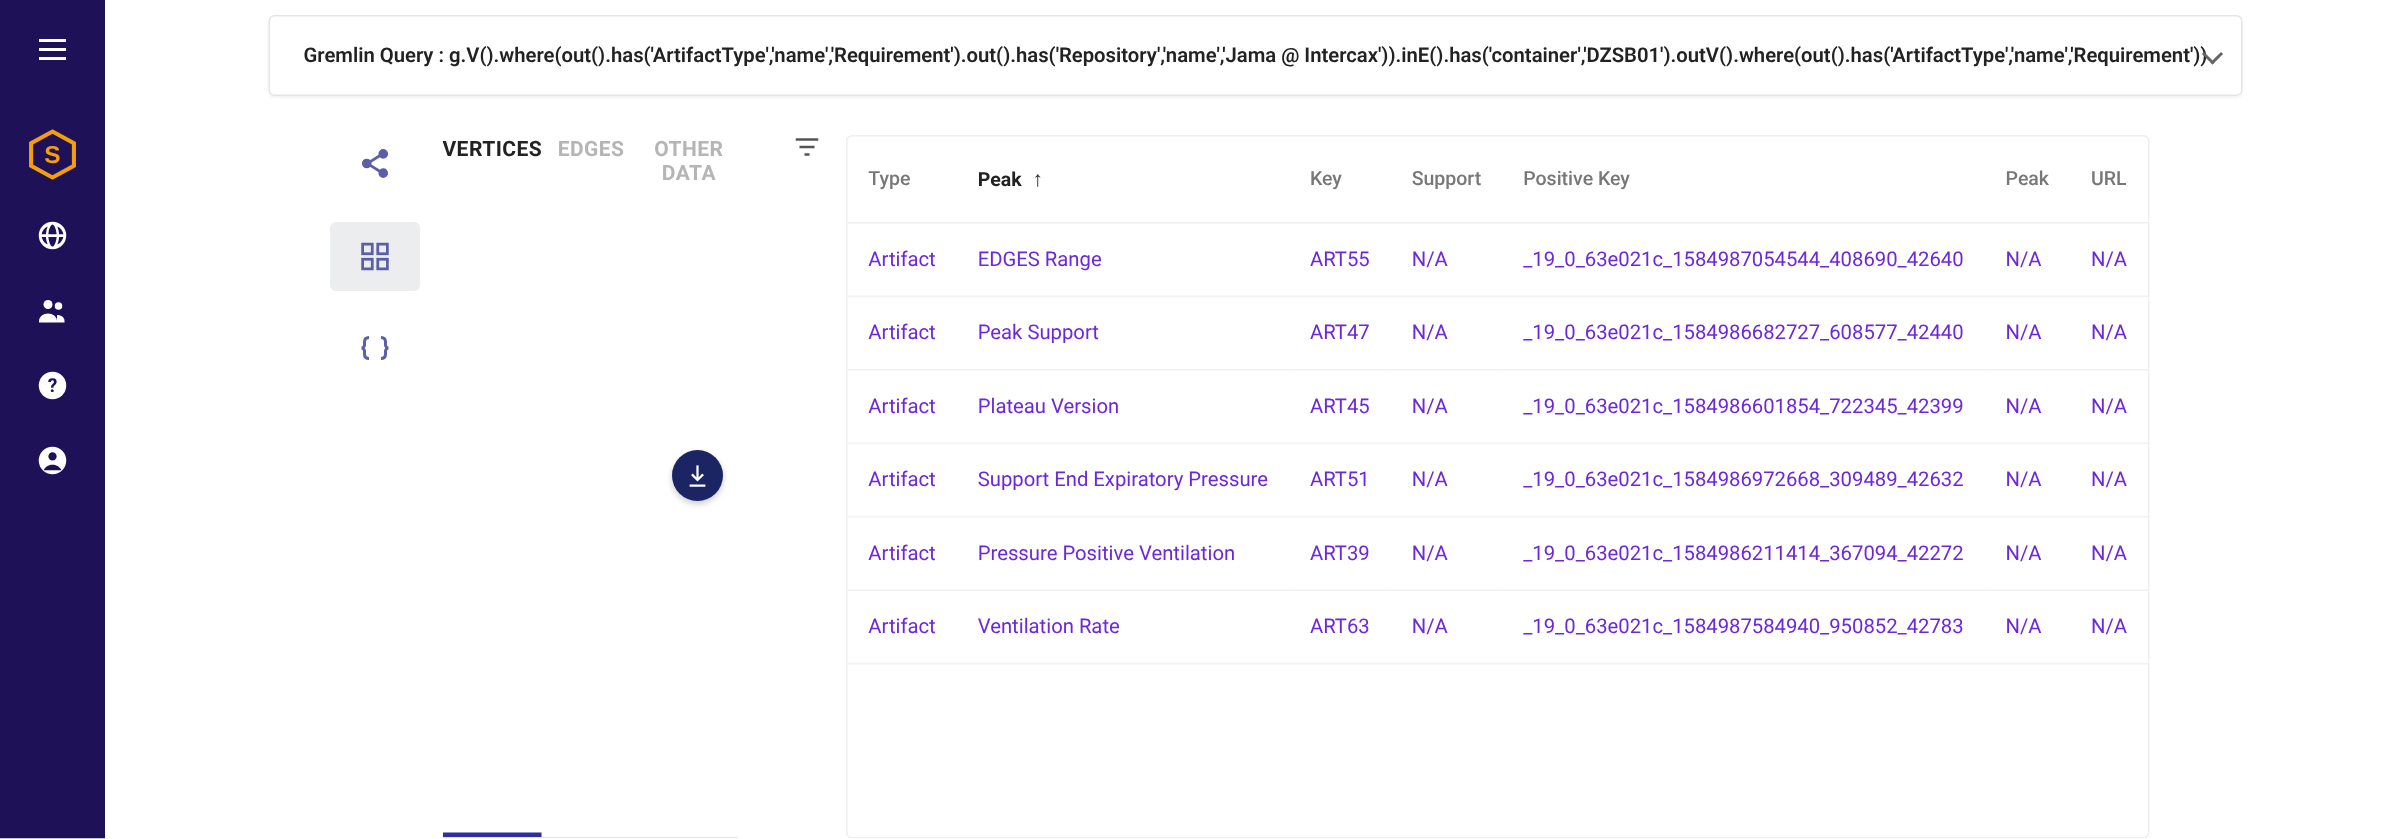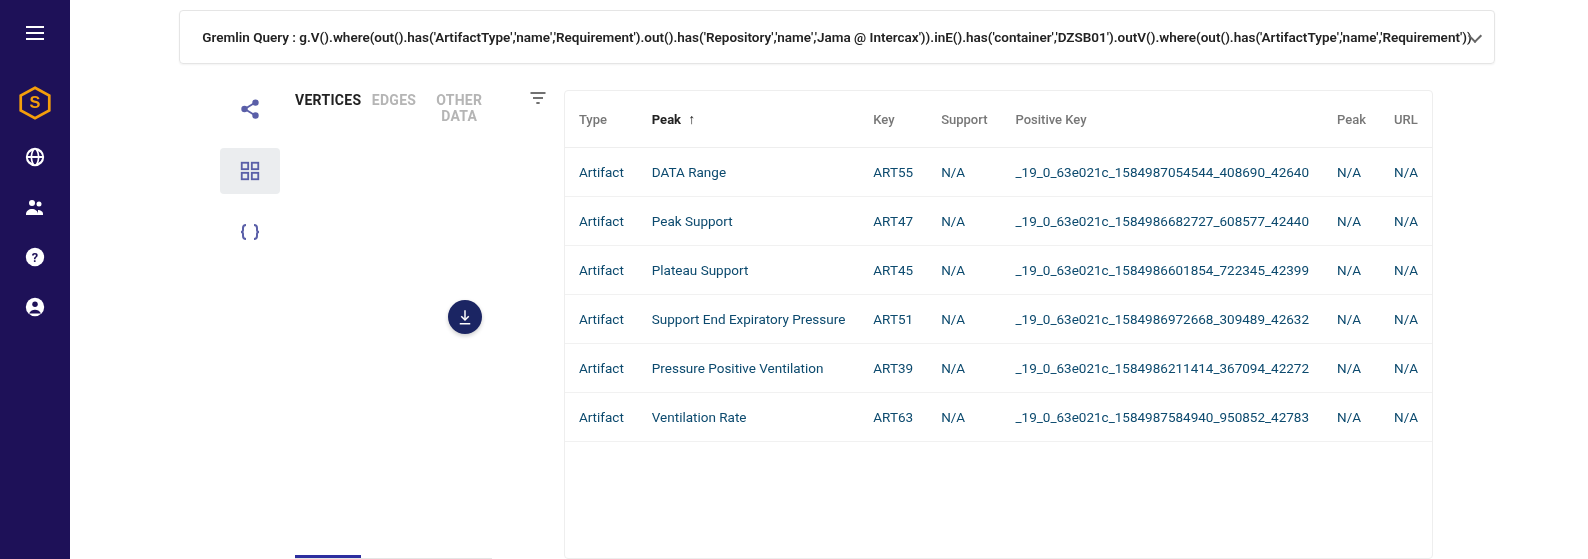--- a/index.html
+++ b/index.html
@@ -162,21 +162,21 @@
   }
   thead th .arrow {
     display:inline-block;
     margin-left: 4px;
     font-size: 14px;
     color:#222;
   }
   tbody td {
     padding: 16px 14px;
     font-size: 13.5px;
-    color: #0c4a6e;
+    color: #6d28d9;
     white-space: nowrap;
   }
   tbody tr { border-bottom: 1px solid #f1f1f1; }
   .col-label   { width: 10%; }
   .col-name    { width: 20%; }
   .col-key     { width: 8%; }
   .col-version { width: 10%; }
   .col-ext     { width: 30%; }
   .col-type    { width: 8%; }
   .col-url     { width: 8%; }
@@ -294,39 +294,39 @@
               <th class="col-key">Key</th>
               <th class="col-version">Support</th>
               <th class="col-ext">Positive Key</th>
               <th class="col-type">Peak</th>
               <th class="col-url">URL</th>
             </tr>
           </thead>
           <tbody id="tbody">
               <tr>
                 <td>Artifact</td>
-                <td>DATA Range</td>
+                <td>EDGES Range</td>
                 <td>ART55</td>
                 <td>N/A</td>
                 <td>_19_0_63e021c_1584987054544_408690_42640</td>
                 <td>N/A</td>
                 <td>N/A</td>
               </tr>
               <tr>
                 <td>Artifact</td>
                 <td>Peak Support</td>
                 <td>ART47</td>
                 <td>N/A</td>
                 <td>_19_0_63e021c_1584986682727_608577_42440</td>
                 <td>N/A</td>
                 <td>N/A</td>
               </tr>
               <tr>
                 <td>Artifact</td>
-                <td>Plateau Support</td>
+                <td>Plateau Version</td>
                 <td>ART45</td>
                 <td>N/A</td>
                 <td>_19_0_63e021c_1584986601854_722345_42399</td>
                 <td>N/A</td>
                 <td>N/A</td>
               </tr>
               <tr>
                 <td>Artifact</td>
                 <td>Support End Expiratory Pressure</td>
                 <td>ART51</td>

